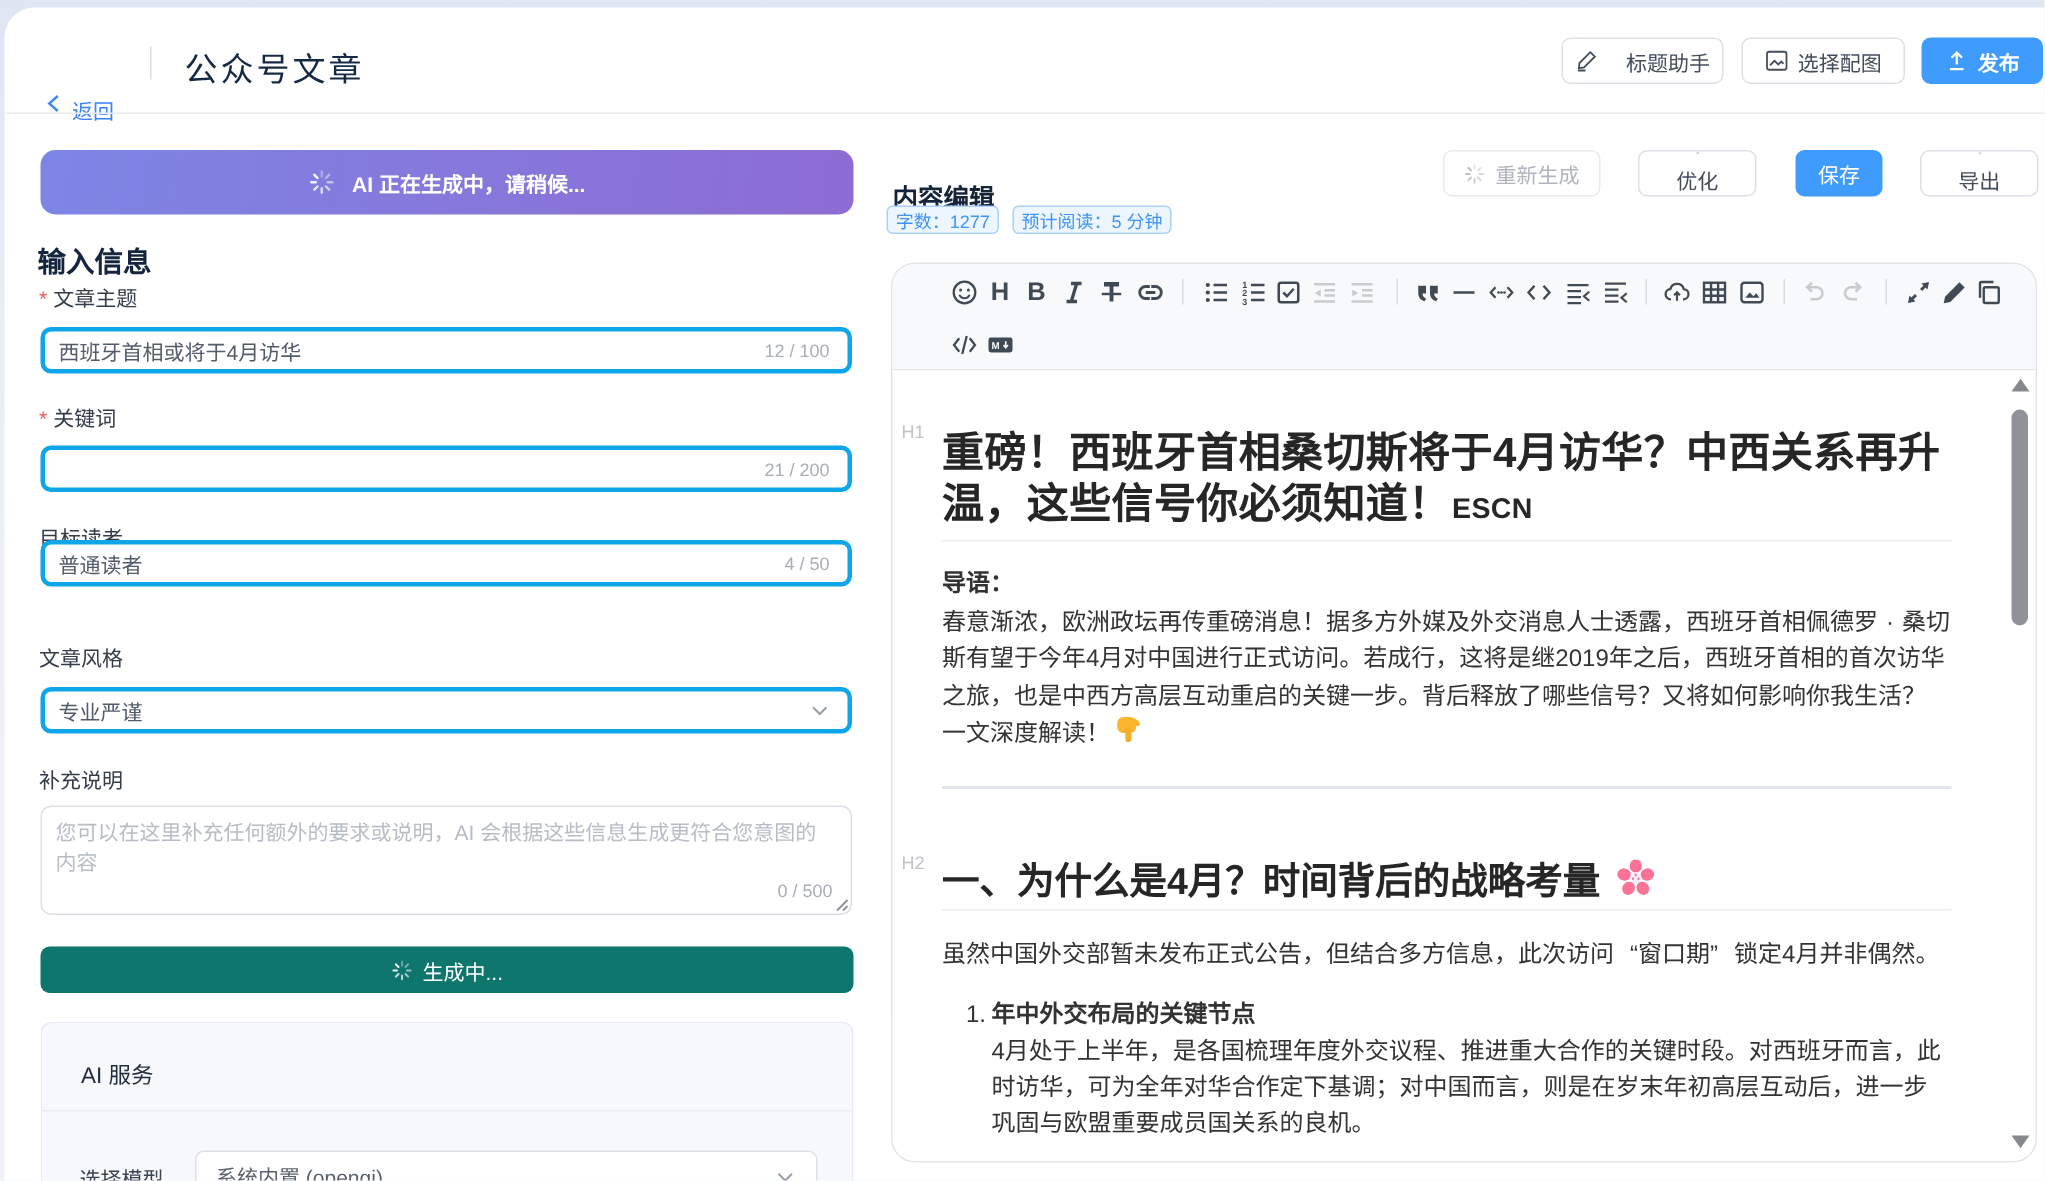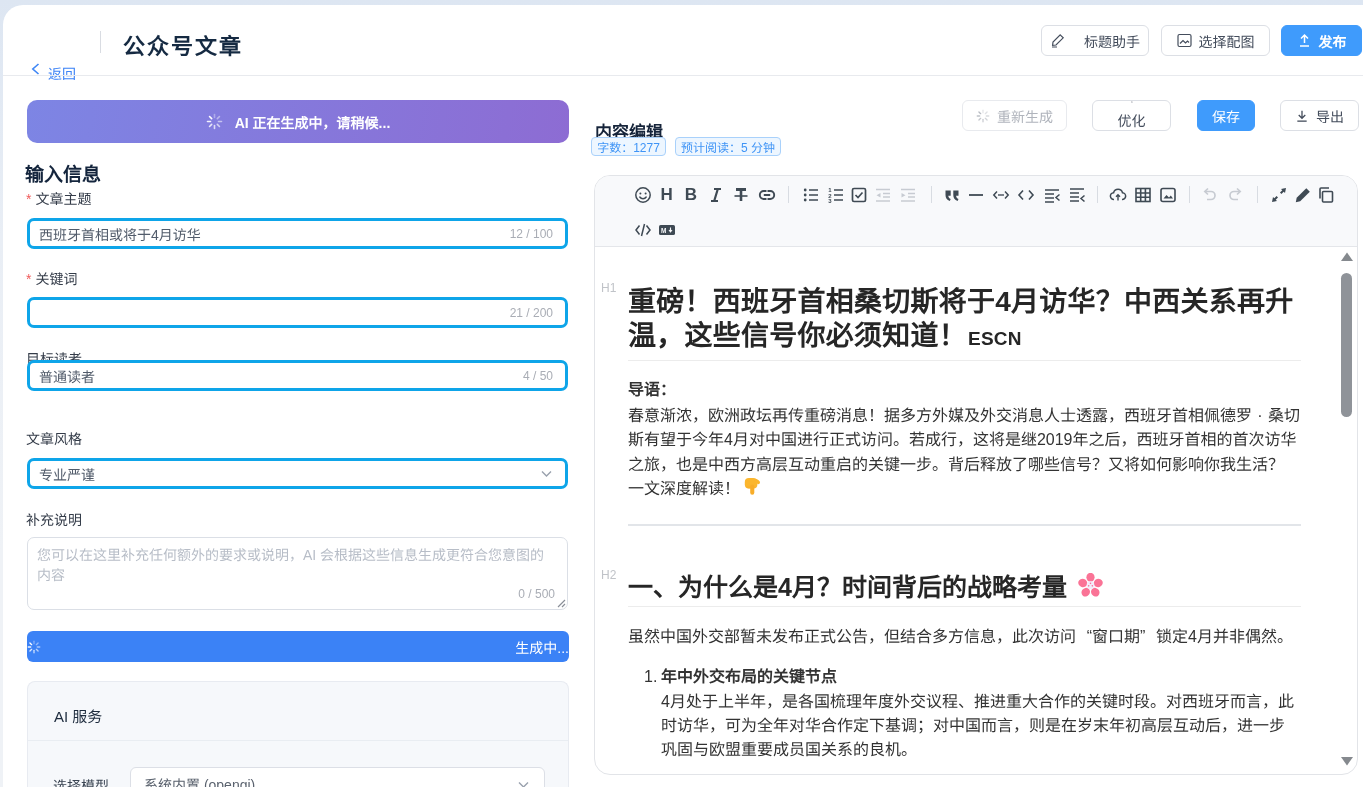--- a/index.html
+++ b/index.html
@@ -9,43 +9,43 @@
     font-family:"Liberation Sans", sans-serif;
     background:linear-gradient(180deg,#dde6f2 0%,#e9eef5 30%,#eff2f6 70%);
     position:relative; color:#333;
   }
   .card { position:absolute; left:3px; top:5px; width:1364px; height:790px;
     background:#fff; border-radius:20px 0 0 0; }
   .abs { position:absolute; }
   
   .back { left:31px; top:31px; color:#3b82f6; font-size:14px; display:flex; gap:8px;margin-top:32px; }
   .hdivider { left:100px; top:31px; width:1px; height:22px; background:#d9dce2; }
-  .ptitle { left:123px; top:28px; font-size:22px; font-weight:700; color:#152a42; letter-spacing:2px; }
+  .ptitle { left:123px; top:28px; font-size:22px; font-weight:400; color:#152a42; letter-spacing:2px; }
   .hline { left:3px; top:75px; width:1360px; height:1px; background:#e8eaee; }
   .btn { position:absolute; height:31px; border:1px solid #dcdfe5; border-radius:6px; background:#fff;
     display:flex; align-items:center; justify-content:center; gap:7px; font-size:14px; color:#444d5c; }
   .btn.blue { background:#3f9bfc; border-color:#3f9bfc; color:#fff; }
   
   .banner { left:27px; top:100px; width:542px; height:43px; border-radius:10px;
     background:linear-gradient(100deg,#7d85e4 0%,#8d6cd3 100%);
     display:flex; align-items:center; justify-content:center; gap:12px;
     color:#fff; font-size:14px; font-weight:700; }
   .sect { left:25px; top:159px; font-size:19px; font-weight:700; color:#14253d; }
   .flabel { position:absolute; left:26px; font-size:14px; color:#343c49; }
   .flabel .star { color:#f05a5a; margin-right:4px; font-size:14px; }
   .finput { position:absolute; left:27px; width:541px; height:31px; background:#fff;
     border:3px solid #0ea5e9; border-radius:7px; display:flex; align-items:center;
     padding:0 12px 0 9px; font-size:14px; color:#525c6b; }
   .finput .cnt { margin-left:auto; font-size:12px; color:#a9adb5; }
   .ftext { position:absolute; left:27px; top:537px; width:541px; height:73px; background:#fff;
     border:1px solid #dbdfe6; border-radius:7px; padding:7px 12px 7px 9px; font-size:14px;
     line-height:20px; color:#b7bdc7; }
   .ftext .cnt { position:absolute; right:12px; bottom:5px; font-size:12px; color:#a9adb5; }
-  .genbtn { left:27px; top:631px; width:542px; height:31px; border-radius:6px; background:#3b82f6;
-    display:flex; align-items:center; justify-content:space-between; gap:7px; color:#fff; font-size:14px; }
+  .genbtn { left:27px; top:631px; width:542px; height:31px; border-radius:6px; background:#0f766e;
+    display:flex; align-items:center; justify-content:center; gap:7px; color:#fff; font-size:14px; }
   .aicard { left:27px; top:681px; width:542px; height:130px; background:#f6f8fb;
     border:1px solid #e8ebf1; border-radius:8px 8px 0 0; border-bottom:none; }
   .aicard .ahead { position:absolute; left:26px; top:23px; font-size:15px; color:#1d2b3d; }
   .aicard .aline { position:absolute; left:0; top:58px; width:540px; height:1px; background:#e9edf2; }
   .aicard .alabel { position:absolute; left:25px; top:93px; font-size:14px; color:#3a4452; }
   .aicard .asel { position:absolute; left:102px; top:85px; width:415px; height:34px; background:#fff;
     border:1px solid #dcdfe6; border-radius:6px; display:flex; align-items:center;
     padding:0 14px 0 13px; font-size:14px; color:#5a626e; }
   
   .ctitle { left:595px; top:106px; font-size:17px; font-weight:700; color:#16243a;margin-top:12px; }
@@ -202,21 +202,21 @@
       <line x1="8.5" y1="1.5" x2="8.5" y2="4.5" stroke="#4a5260" stroke-width="1.6" stroke-linecap="round" transform="rotate(180 8.5 8.5)" opacity="0.72"></line>
       <line x1="8.5" y1="1.5" x2="8.5" y2="4.5" stroke="#4a5260" stroke-width="1.6" stroke-linecap="round" transform="rotate(225 8.5 8.5)" opacity="0.81"></line>
       <line x1="8.5" y1="1.5" x2="8.5" y2="4.5" stroke="#4a5260" stroke-width="1.6" stroke-linecap="round" transform="rotate(270 8.5 8.5)" opacity="0.91"></line>
       <line x1="8.5" y1="1.5" x2="8.5" y2="4.5" stroke="#4a5260" stroke-width="1.6" stroke-linecap="round" transform="rotate(315 8.5 8.5)" opacity="1.00"></line>
     </svg>
     <span>优化</span>
   </div>
   <div class="btn blue" style="left:1197px; top:100px; width:58px;">
     <span>保存</span>
   </div>
-  <div class="btn" style="left:1280px; top:100px; width:79px;">
+  <div class="btn" style="left:1280px; top:100px; width:79px;flex-direction:column;">
     <svg width="14" height="14" viewBox="0 0 15 15">
       <path d="M7.5 2v7.5M4 6.5l3.5 3.5L11 6.5" fill="none" stroke="#444d5c" stroke-width="1.4"></path>
       <path d="M2.5 13h10" stroke="#444d5c" stroke-width="1.4"></path>
     </svg>
     <span>导出</span>
   </div>
   <div class="tag" style="left:591px; width:75px;">字数：1277</div>
   <div class="tag" style="left:675px; width:106px;">预计阅读：5 分钟</div>
 
   <div class="abs editor">

